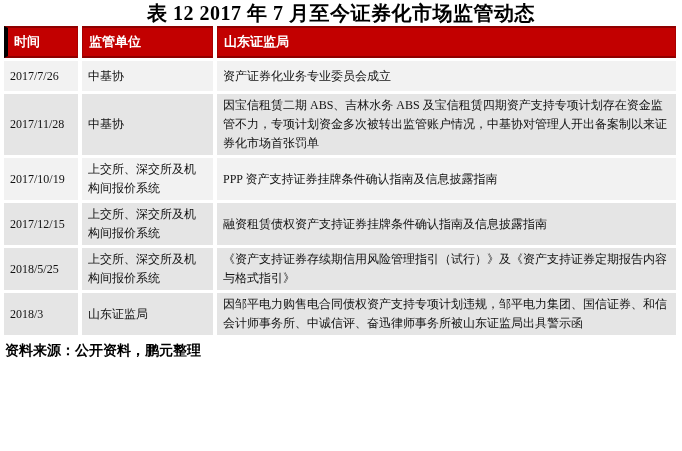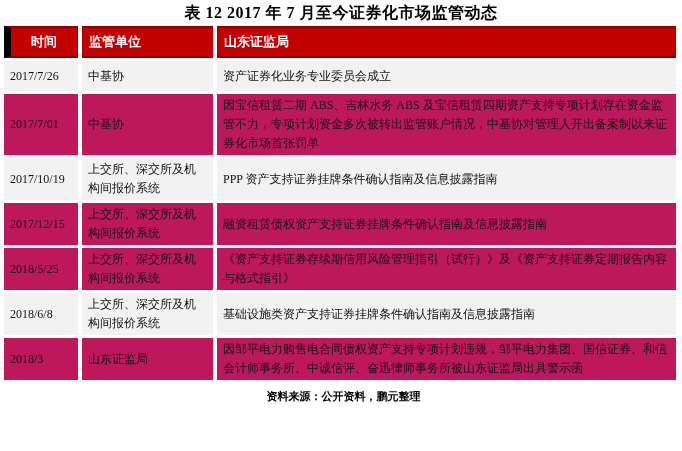--- a/index.html
+++ b/index.html
@@ -12,21 +12,21 @@
     color: #111111;
   }
   .page {
     width: 682px;
     height: 451px;
     overflow: hidden;
     box-sizing: border-box;
   }
   .doc-title {
     text-align: center;
-    font-size: 16px;
+    font-size: 20px;
     font-weight: bold;
     color: #000000;
     padding-top: 4px;
     line-height: 18px;
     letter-spacing: 0.5px;
   }
   table.reg-table {
     border-collapse: separate;
     border-spacing: 4px 3px;
     table-layout: fixed;
@@ -45,38 +45,37 @@
     font-weight: bold;
     text-align: left;
     padding: 4px 6px;
     height: 20px;
     vertical-align: middle;
     border-top: 2px solid #8e0000;
     border-bottom: 2px solid #8e0000;
     border-left: 1px solid #a80000;
     border-right: 1px solid #a80000;
   }
-  table.reg-table th:first-child { border-left: 7px solid #000000; text-align: center; }
+  table.reg-table th:first-child { border-left: 4px solid #000000; }
   table.reg-table td {
     font-size: 12px;
     line-height: 19px;
     padding: 2px 6px;
     height: 26px;
     vertical-align: middle;
     word-break: break-all;
   }
   tr.row-light td { background: #f2f2f2; margin-left: 12px; }
-  tr.row-dark  td { background: #be185d; }
+  tr.row-dark  td { background: #e5e5e5; }
   .source-line {
-    font-size: 11px;
+    font-size: 14px;
     font-weight: bold;
     color: #000000;
     padding: 5px 0 0 5px;
     line-height: 16px;
-    text-align: center;
   }
 </style>
 </head>
 <body>
 
 <div class="page">
 
   <div class="doc-title">表 12 2017 年 7 月至今证券化市场监管动态</div>
 
   <table class="reg-table">
@@ -92,44 +91,39 @@
         <th>山东证监局</th>
       </tr>
     </thead>
     <tbody>
       <tr class="row-light">
         <td>2017/7/26</td>
         <td>中基协</td>
         <td>资产证券化业务专业委员会成立</td>
       </tr>
       <tr class="row-dark">
-        <td>2017/7/01</td>
+        <td>2017/11/28</td>
         <td>中基协</td>
         <td>因宝信租赁二期 ABS、吉林水务 ABS 及宝信租赁四期资产支持专项计划存在资金监管不力，专项计划资金多次被转出监管账户情况，中基协对管理人开出备案制以来证券化市场首张罚单</td>
       </tr>
       <tr class="row-light">
         <td>2017/10/19</td>
         <td>上交所、深交所及机构间报价系统</td>
         <td>PPP 资产支持证券挂牌条件确认指南及信息披露指南</td>
       </tr>
       <tr class="row-dark">
         <td>2017/12/15</td>
         <td>上交所、深交所及机构间报价系统</td>
         <td>融资租赁债权资产支持证券挂牌条件确认指南及信息披露指南</td>
       </tr>
       <tr class="row-dark">
         <td>2018/5/25</td>
         <td>上交所、深交所及机构间报价系统</td>
         <td>《资产支持证券存续期信用风险管理指引（试行）》及《资产支持证券定期报告内容与格式指引》</td>
       </tr>
-      <tr class="row-light">
-        <td>2018/6/8</td>
-        <td>上交所、深交所及机构间报价系统</td>
-        <td>基础设施类资产支持证券挂牌条件确认指南及信息披露指南</td>
-      </tr>
       <tr class="row-dark">
         <td>2018/3</td>
         <td>山东证监局</td>
         <td>因邹平电力购售电合同债权资产支持专项计划违规，邹平电力集团、国信证券、和信会计师事务所、中诚信评、奋迅律师事务所被山东证监局出具警示函</td>
       </tr>
     </tbody>
   </table>
 
   <div class="source-line">资料来源：公开资料，鹏元整理</div>
 

